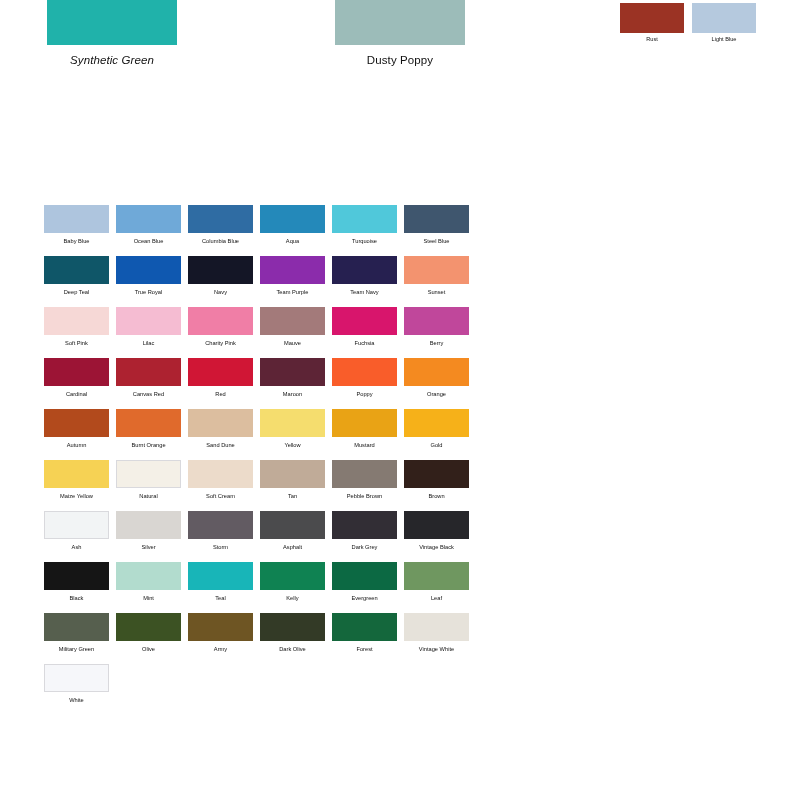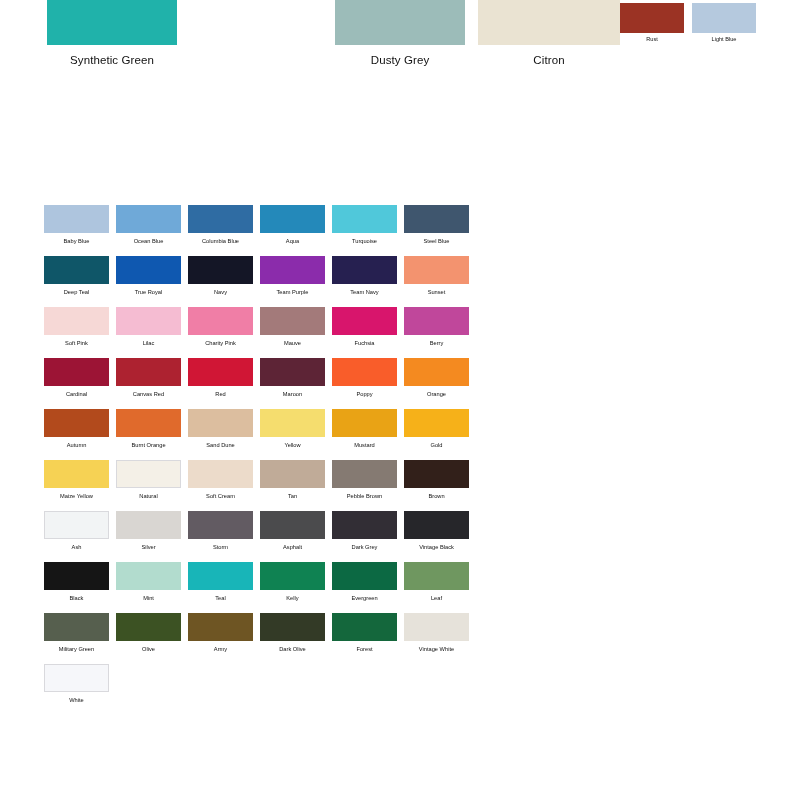--- a/index.html
+++ b/index.html
@@ -103,31 +103,27 @@
     margin-top: 3.5px;
     white-space: nowrap;
   }
 </style>
 </head>
 <body>
 
 <div id="sheet">
 
   <div class="featured-row">
-      <div class="featured-item" style="left: 47px; width: 130px;">
+      <div class="featured-item" style="left: 47px; width: 130px; font-style: italic;">
         <span class="featured-chip" style="background: rgb(32, 178, 170);"></span>
         <span class="featured-label">Synthetic Green</span>
       </div>
       <div class="featured-item" style="left: 335px; width: 130px;">
         <span class="featured-chip" style="background: rgb(156, 188, 185);"></span>
-        <span class="featured-label">Dusty Grey</span>
-      </div>
-      <div class="featured-item" style="left: 478px; width: 142px;">
-        <span class="featured-chip" style="background: rgb(234, 227, 210);"></span>
-        <span class="featured-label">Citron</span>
+        <span class="featured-label">Dusty Poppy</span>
       </div>
       <div class="mini-item" style="left: 620px; width: 64px; top: 3px;">
         <span class="mini-chip" style="background: rgb(155, 51, 36);"></span>
         <span class="mini-label">Rust</span>
       </div>
       <div class="mini-item" style="left: 692px; width: 64px; top: 3px;">
         <span class="mini-chip" style="background: rgb(181, 201, 222);"></span>
         <span class="mini-label">Light Blue</span>
       </div>
     </div>

